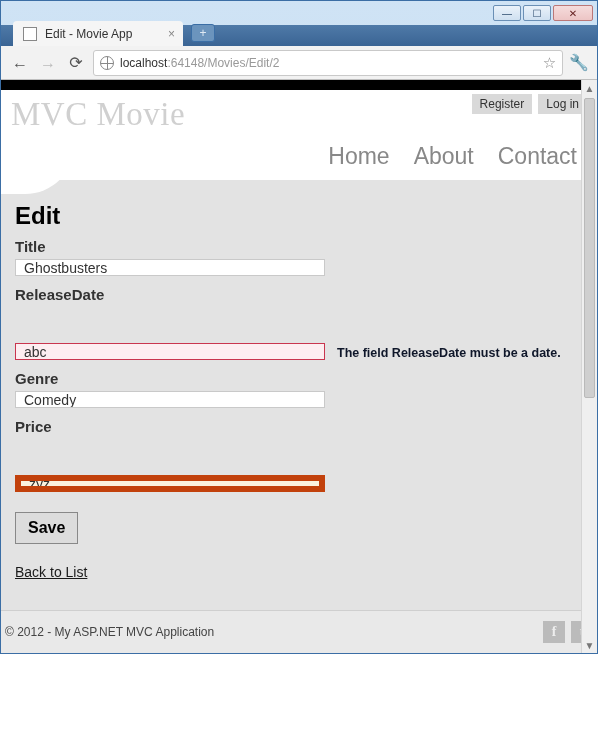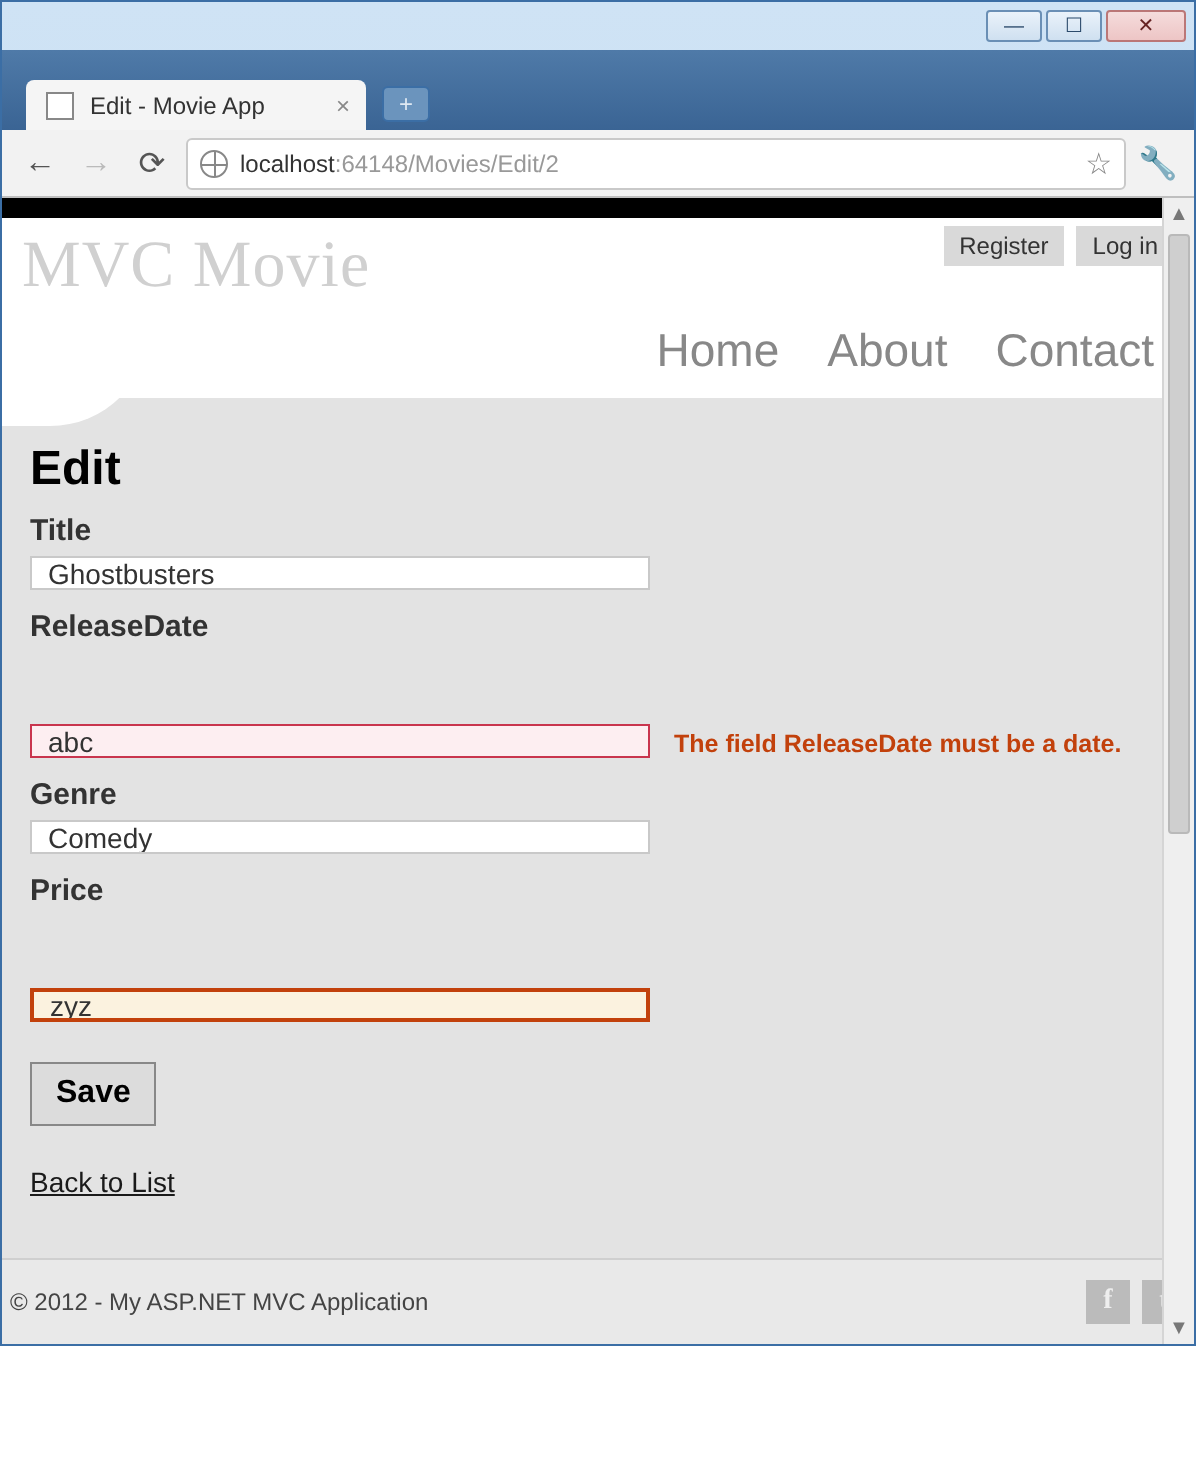--- a/index.html
+++ b/index.html
@@ -5,21 +5,21 @@
 * { box-sizing: border-box; margin: 0; padding: 0; }
 body { font-family: "Segoe UI", Arial, sans-serif; font-size: 13px; background: #fff; width: 598px; height: 732px; overflow: hidden; }
 
 
 .window-frame { border: 1px solid #3b6ea5; background: linear-gradient(#cfe3f5, #b8d4ea); }
 .titlebar { height: 24px; display: flex; justify-content: flex-end; align-items: center; padding-right: 4px; }
 .win-btn { width: 28px; height: 16px; margin-left: 2px; border: 1px solid #6a8fb5; background: linear-gradient(#eaf2fa, #cfe0f0); border-radius: 2px; display: flex; align-items: center; justify-content: center; font-size: 10px; color: #2b4a6b; cursor: default; }
 .win-btn.close { width: 40px; background: linear-gradient(#f5dcdc, #edc5c5); border-color: #b77; color: #622; }
 
 
-.tabstrip { height: 40px; background: linear-gradient(#4f7aa8, #3a6494); display: flex; align-items: flex-end; padding-left: 12px; }
+.tabstrip { height: 21px; background: linear-gradient(#4f7aa8, #3a6494); display: flex; align-items: flex-end; padding-left: 12px; }
 .tab { background: #f5f5f5; border-top-left-radius: 4px; border-top-right-radius: 4px; height: 25px; display: flex; align-items: center; padding: 0 10px; font-size: 12px; color: #333; gap: 8px; min-width: 170px; position: relative; }
 .tab .favicon { width: 14px; height: 14px; border: 1px solid #888; background: #fff; }
 .tab .tab-close { color: #888; font-size: 12px; cursor: default; position: absolute; right: 8px; }
 .new-tab { width: 24px; height: 18px; background: #6b94bd; border: 1px solid #3b6ea5; border-radius: 3px; margin-left: 8px; margin-bottom: 4px; display: flex; align-items: center; justify-content: center; color: #dfe9f3; font-size: 12px; }
 
 
 .toolbar { height: 34px; background: #f2f2f2; border-bottom: 1px solid #bfbfbf; display: flex; align-items: center; padding: 0 8px; gap: 6px; }
 .tool-btn { width: 22px; height: 22px; display: flex; align-items: center; justify-content: center; color: #555; font-size: 16px; cursor: default; }
 .tool-btn.disabled { color: #bbb; }
 .omnibox { flex: 1; height: 26px; border: 1px solid #c9c9c9; border-radius: 3px; background: #fff; display: flex; align-items: center; padding: 0 6px; gap: 6px; }
@@ -45,22 +45,22 @@
 .header-curve::before { content:""; position:absolute; left: 0; top:-38px; width: 74px; height: 52px; background:#fff; border-bottom-right-radius: 50px; }
 
 
 .content { background: #e3e3e3; padding: 8px 14px 30px 14px; min-height: 380px; }
 h2.page-title { font-family: Arial, sans-serif; font-size: 24px; font-weight: bold; margin-bottom: 8px; }
 .field { margin-bottom: 10px; }
 .field label { display: block; font-size: 15px; font-weight: bold; color: #333; margin-bottom: 4px; }
 .row { display: flex; align-items: flex-end; gap: 12px; margin-top: 40px; }
 .text-input { width: 310px; height: 17px; border: 1px solid #c9c9c9; background: #fff; padding: 0 8px; font-size: 14px; color: #333; }
 .text-input.err-red { border: 1px solid #c9354e; background: #fdeef1; }
-.text-input.err-amber { border: 2px solid #c2410c; background: #fbf2df; }
-.err-msg { color: #c2410c; font-size: 12.5px; font-weight: bold; }
+.text-input.err-amber { border: 6px solid #c2410c; background: #fbf2df; }
+.err-msg { color: #0f172a; font-size: 12.5px; font-weight: bold; }
 .btn-save { margin-top: 10px; background: #dcdcdc; border: 1px solid #888; padding: 6px 12px; font-size: 16px; font-weight: bold; cursor: default; }
 .back-link { display: inline-block; margin-top: 20px; color: #1a1a1a; text-decoration: underline; font-size: 14px; }
 
 
 .footer { background: #e9e9e9; border-top: 1px solid #cfcfcf; padding: 10px 4px; display: flex; align-items: center; justify-content: space-between; font-size: 12px; color: #444; }
 .social { display: flex; gap: 6px; }
 .social-icon { width: 22px; height: 22px; background: #bbb; color: #eee; display: flex; align-items: center; justify-content: center; font-family: Georgia, serif; font-weight: bold; font-size: 14px; }
 
 
 .viewport { position: relative; }

